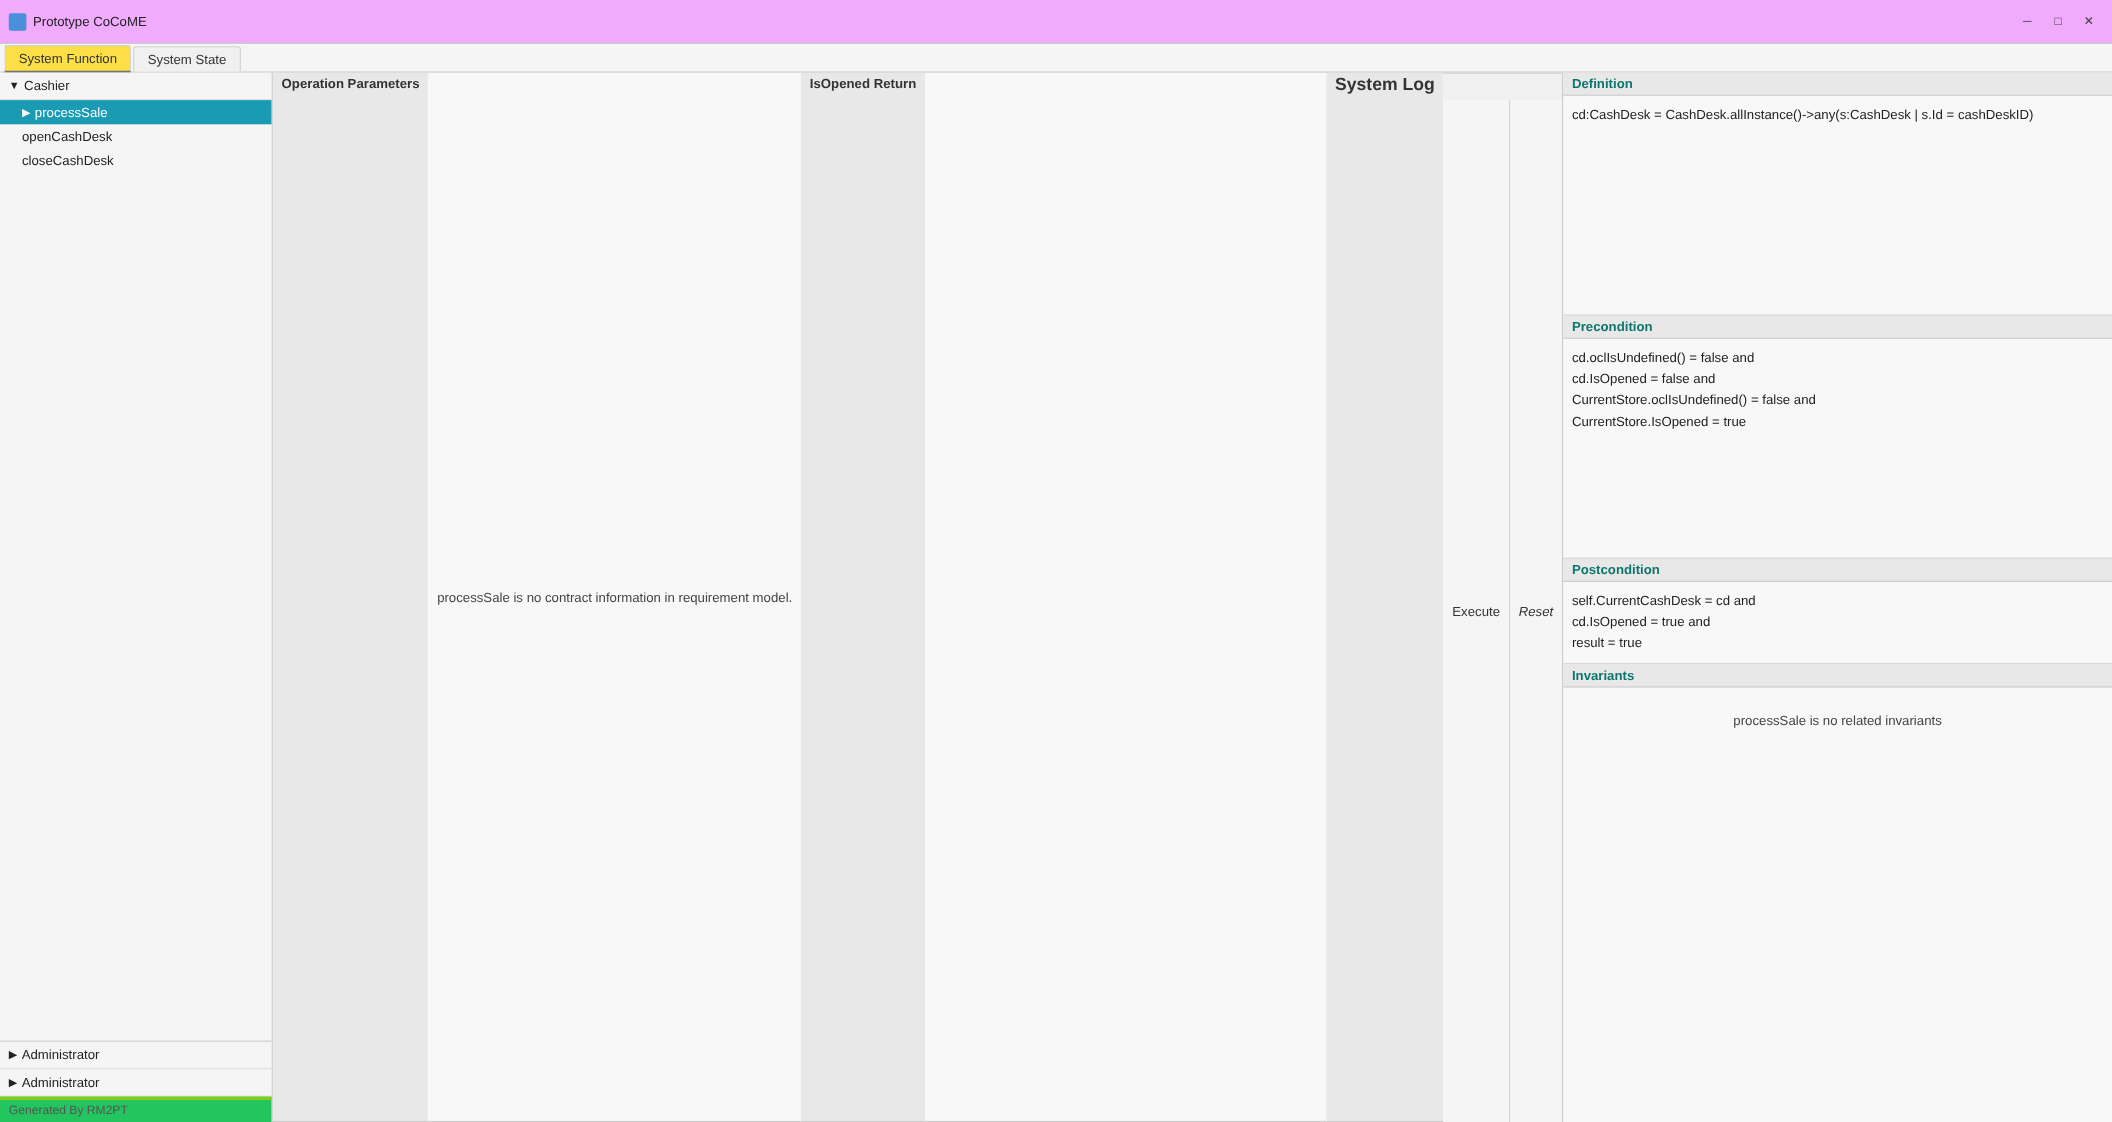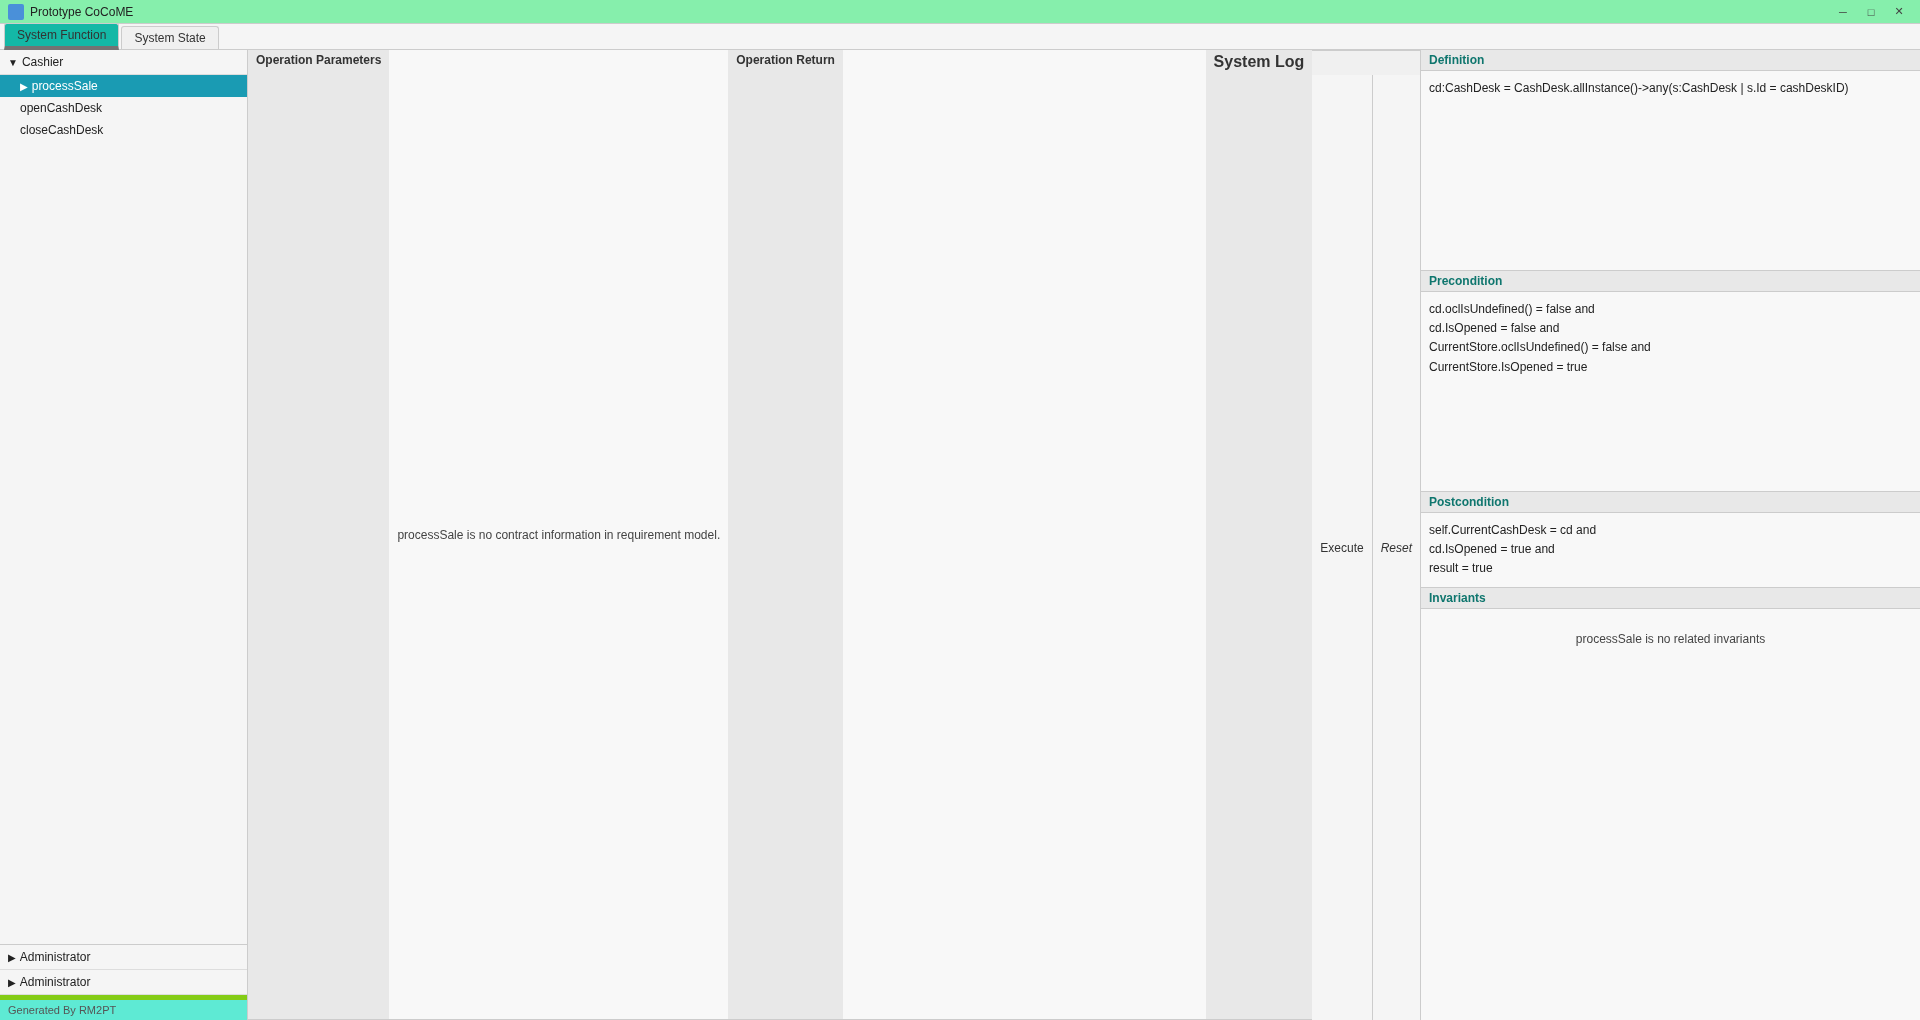--- a/index.html
+++ b/index.html
@@ -9,23 +9,23 @@
       background: #f0f0f0;
       width: 1920px;
       height: 1020px;
       overflow: hidden;
       display: flex;
       flex-direction: column;
     }
 
     
     #title-bar {
-      background: #86efac;
-      border-bottom: 1px solid #ccc;
-      height: 24px;
+      background: #f0abfc;
+      border-bottom: 1px solid #ccc;
+      height: 40px;
       display: flex;
       align-items: center;
       justify-content: space-between;
       padding: 0 8px;
       user-select: none;
     }
     #title-bar-left {
       display: flex;
       align-items: center;
       gap: 6px;
@@ -69,22 +69,22 @@
       border: 1px solid #ccc;
       border-bottom: none;
       background: #f0f0f0;
       cursor: pointer;
       font-size: 12px;
       color: #333;
       margin-right: 2px;
       border-radius: 3px 3px 0 0;
     }
     .tab.active {
-      background: #14b8a6;
-      border-bottom: 4px solid #737373;
+      background: #fde047;
+      border-bottom: 2px solid #737373;
       margin-bottom: -1px;
       z-index: 1;
     }
 
     
     #main {
       display: flex;
       flex: 1;
       overflow: hidden;
     }
@@ -141,22 +141,22 @@
       font-size: 12px;
       color: #222;
       cursor: pointer;
       border-bottom: 1px solid #ddd;
     }
 
     #generated-by {
       padding: 4px 8px;
       font-size: 11px;
       color: #555;
-      background: #5eead4;
-      border-top: 5px solid #84cc16;
+      background: #22c55e;
+      border-top: 3px solid #84cc16;
     }
 
     
     #content {
       flex: 1;
       display: flex;
       flex-direction: row;
       overflow: hidden;
     }
 
@@ -330,21 +330,21 @@
   </div>
 
   <div id="content">
     <div id="op-params-section">
       <span>Operation Parameters</span>
     </div>
     <div id="op-params-body">
       <span>processSale is no contract information in requirement model.</span>
     </div>
     <div id="op-return-section">
-      <span>Operation Return</span>
+      <span>IsOpened Return</span>
     </div>
     <div id="op-return-body"></div>
 
     <div id="syslog-section">
       <span>System Log</span>
     </div>
     <div id="syslog-body"></div>
 
     <div id="bottom-buttons">
       <button class="action-btn">Execute</button>

